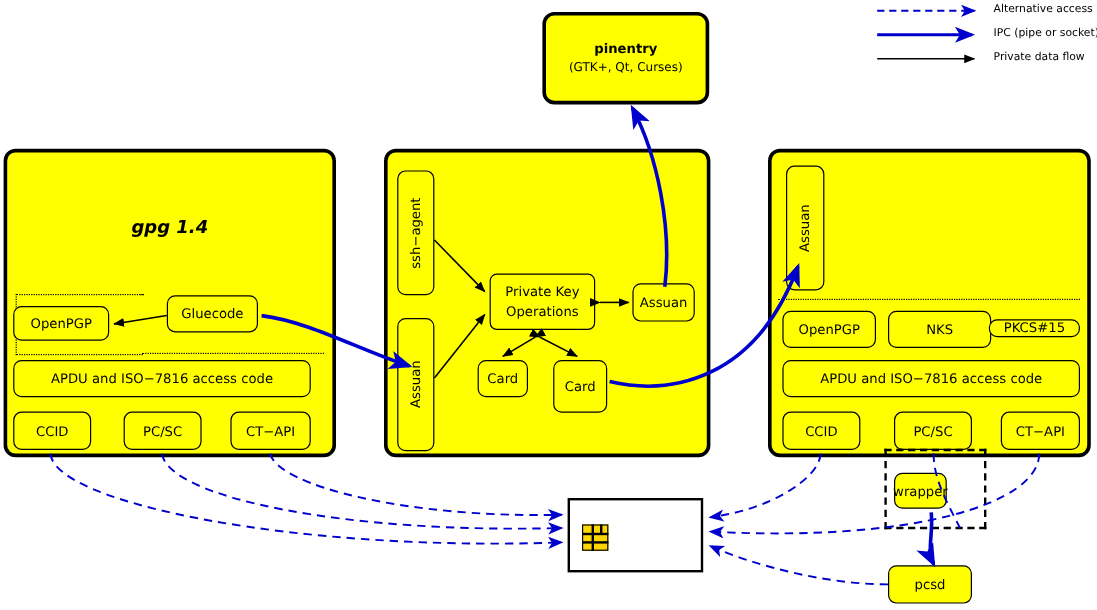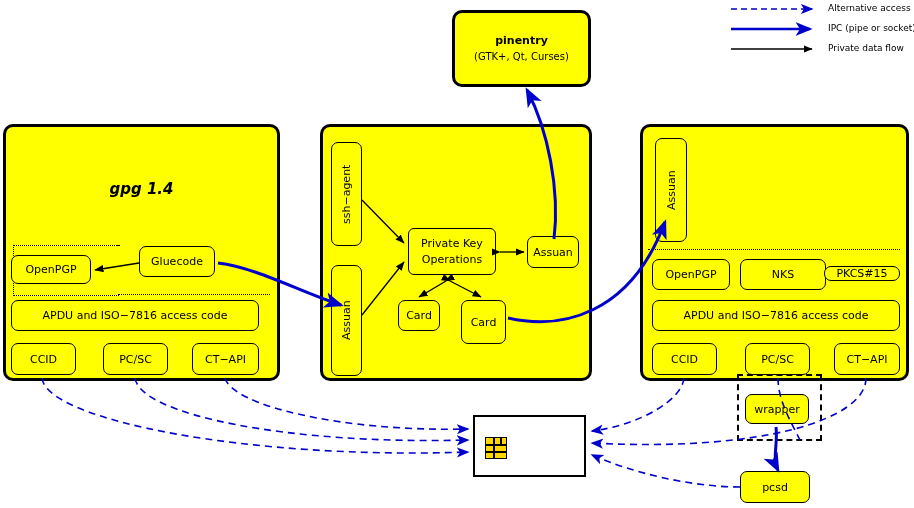--- a/index.html
+++ b/index.html
@@ -103,21 +103,21 @@
   <div class="box sub" style="left:740px;top:259px;width:86px;height:31px;">NKS</div>
   <div class="box sub" style="left:824px;top:266px;width:76px;height:15px;">PKCS#15</div>
 
   <div class="box sub" style="left:652px;top:300px;width:248px;height:31px;">APDU and ISO−7816 access code</div>
 
   <div class="box sub" style="left:652px;top:343px;width:65px;height:32px;">CCID</div>
   <div class="box sub" style="left:745px;top:343px;width:65px;height:32px;">PC/SC</div>
   <div class="box sub" style="left:834px;top:343px;width:66px;height:32px;">CT−API</div>
 
   <div class="dashed-region" style="left:737px;top:374px;width:81px;height:63px;"></div>
-  <div class="box sub" style="left:745px;top:394px;width:64px;height:30px;">wrapper</div>
+  <div class="box sub" style="left:745px;top:394px;width:44px;height:30px;">wrapper</div>
 
   <div class="box sub" style="left:740px;top:471px;width:70px;height:32px;">pcsd</div>
 
   <div class="card" style="left:473px;top:415px;width:113px;height:62px;"></div>
   <div class="chip" style="left:485px;top:437px;width:22px;height:22px;"></div>
   <div class="chipline" style="left:485px;top:444px;width:22px;height:2px;"></div>
   <div class="chipline" style="left:485px;top:451px;width:22px;height:2px;"></div>
   <div class="chipline" style="left:493px;top:437px;width:2px;height:22px;"></div>
   <div class="chipline" style="left:500px;top:437px;width:2px;height:8px;"></div>
 

